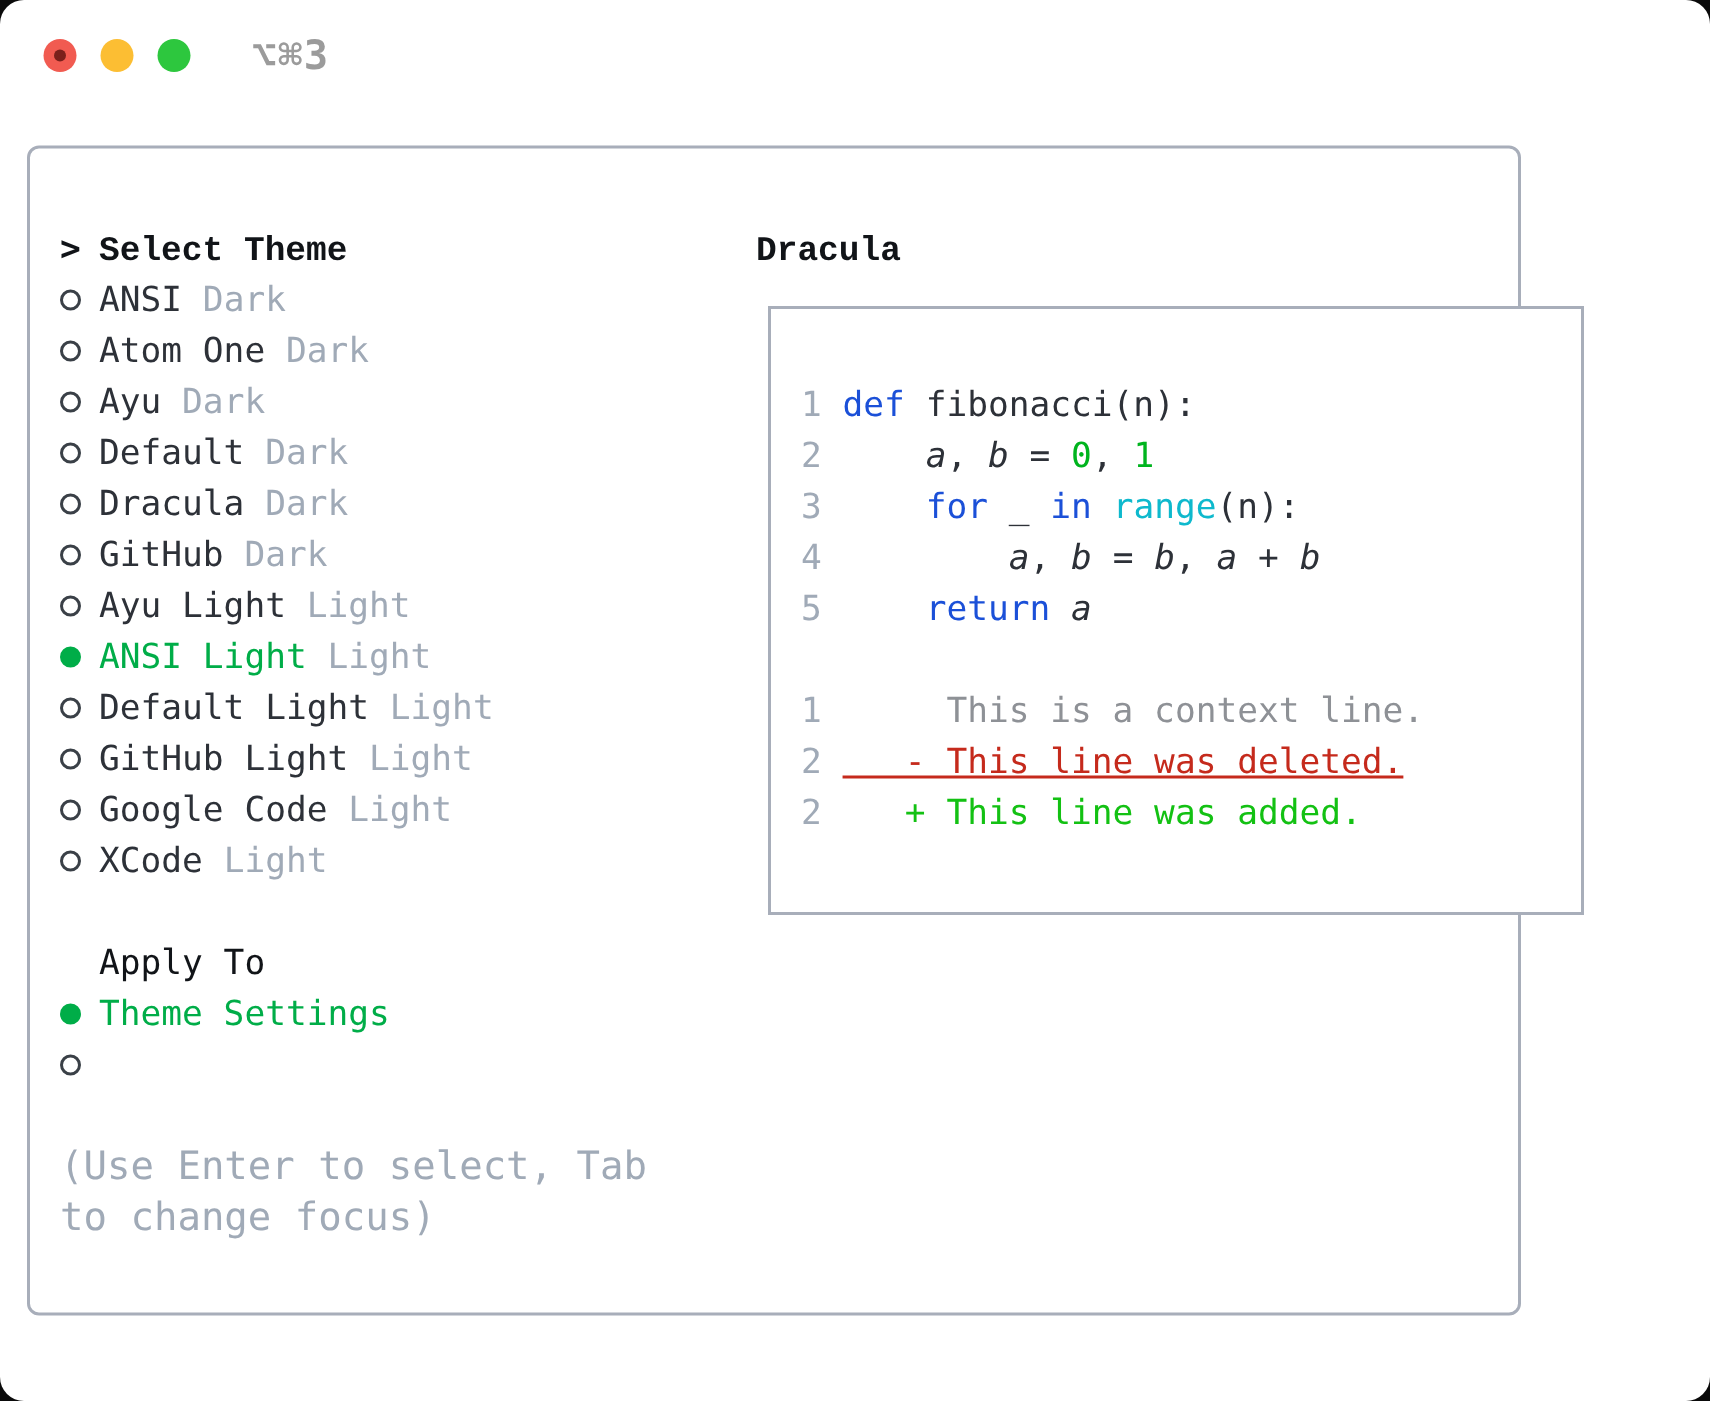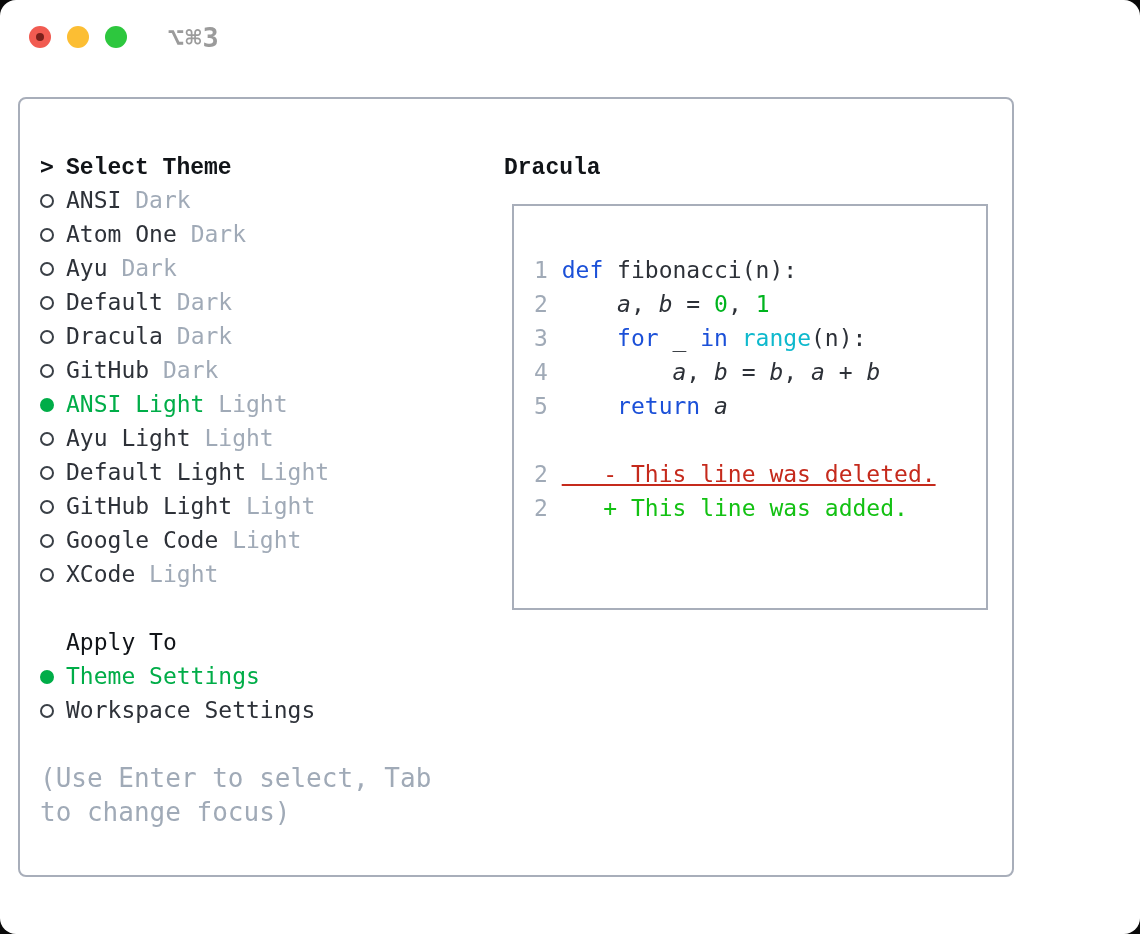--- a/index.html
+++ b/index.html
@@ -60,21 +60,21 @@
   .theme-name.selected{color:var(--sel-green);}
   .theme-variant{color:var(--muted-gray);}
   .hint{
     margin-top:0;
     font-size:26px;line-height:34px;color:var(--muted-gray);
     white-space:normal;word-wrap:break-word;width:410px;
   }
   
   .preview-box{
     margin-left:8px;margin-top:21px;
-    width:476px;height:406px;
+    width:544px;height:406px;
     border:2px solid var(--border-gray);
     box-sizing:border-box;
     background:#fff;
     overflow:hidden;
   }
   .code{padding:47px 0 0 20px;}
   .code-line{height:34px;line-height:34px;font-size:23px;white-space:pre;}
   .lnum{color:var(--muted-gray);}
   .tk-pl{color:var(--text-dark);}
   .tk-kw{color:var(--kw-blue);}
@@ -103,47 +103,48 @@
 
     <div class="left-col">
       <div class="row"><span class="gutter"><span class="prompt-char">&gt;</span></span><span class="header-text">Select Theme</span></div>
       <div id="theme-list">
           <div class="row"><span class="gutter"><span class="radio"></span></span><span class="theme-name">ANSI</span><span class="theme-variant"> Dark</span></div>
           <div class="row"><span class="gutter"><span class="radio"></span></span><span class="theme-name">Atom One</span><span class="theme-variant"> Dark</span></div>
           <div class="row"><span class="gutter"><span class="radio"></span></span><span class="theme-name">Ayu</span><span class="theme-variant"> Dark</span></div>
           <div class="row"><span class="gutter"><span class="radio"></span></span><span class="theme-name">Default</span><span class="theme-variant"> Dark</span></div>
           <div class="row"><span class="gutter"><span class="radio"></span></span><span class="theme-name">Dracula</span><span class="theme-variant"> Dark</span></div>
           <div class="row"><span class="gutter"><span class="radio"></span></span><span class="theme-name">GitHub</span><span class="theme-variant"> Dark</span></div>
+          <div class="row"><span class="gutter"><span class="radio"></span></span><span class="theme-name">Ayu Light</span><span class="theme-variant"> Light</span></div>
           <div class="row"><span class="gutter"><span class="radio filled"></span></span><span class="theme-name selected">ANSI Light</span><span class="theme-variant"> Light</span></div>
-          <div class="row"><span class="gutter"><span class="radio"></span></span><span class="theme-name">Ayu Light</span><span class="theme-variant"> Light</span></div>
           <div class="row"><span class="gutter"><span class="radio"></span></span><span class="theme-name">Default Light</span><span class="theme-variant"> Light</span></div>
           <div class="row"><span class="gutter"><span class="radio"></span></span><span class="theme-name">GitHub Light</span><span class="theme-variant"> Light</span></div>
           <div class="row"><span class="gutter"><span class="radio"></span></span><span class="theme-name">Google Code</span><span class="theme-variant"> Light</span></div>
           <div class="row"><span class="gutter"><span class="radio"></span></span><span class="theme-name">XCode</span><span class="theme-variant"> Light</span></div>
         </div>
       <div class="row spacer"></div>
       <div class="row"><span class="gutter"></span><span style="color:var(--text-black);">Apply To</span></div>
       <div id="apply-list">
           <div class="row"><span class="gutter"><span class="radio filled"></span></span><span class="theme-name selected">Theme Settings</span></div>
-          <div class="row"><span class="gutter"><span class="radio"></span></span><span class="theme-name">Workspace Settings</span></div>
+          <div class="row"><span class="gutter"><span class="radio"></span></span></div>
         </div>
       <div class="row spacer"></div>
       <div class="hint">(Use Enter to select, Tab to change focus)</div>
     </div>
 
     <div class="right-col">
       <div class="row"><span class="header-text">Dracula</span></div>
       <div class="preview-box">
         <div class="code" id="code">
             <div class="code-line"><span class="lnum">1 </span><span class="tk-kw">def</span><span class="tk-pl"> fibonacci(n):</span></div>
             <div class="code-line"><span class="lnum">2 </span><span class="tk-pl">    </span><span class="tk-var">a</span><span class="tk-pl">, </span><span class="tk-var">b</span><span class="tk-pl"> = </span><span class="tk-num">0</span><span class="tk-pl">, </span><span class="tk-num">1</span></div>
             <div class="code-line"><span class="lnum">3 </span><span class="tk-pl">    </span><span class="tk-kw">for</span><span class="tk-pl"> _ </span><span class="tk-kw">in</span><span class="tk-pl"> </span><span class="tk-fn">range</span><span class="tk-pl">(n):</span></div>
             <div class="code-line"><span class="lnum">4 </span><span class="tk-pl">        </span><span class="tk-var">a</span><span class="tk-pl">, </span><span class="tk-var">b</span><span class="tk-pl"> = </span><span class="tk-var">b</span><span class="tk-pl">, </span><span class="tk-var">a</span><span class="tk-pl"> + </span><span class="tk-var">b</span></div>
             <div class="code-line"><span class="lnum">5 </span><span class="tk-pl">    </span><span class="tk-kw">return</span><span class="tk-pl"> </span><span class="tk-var">a</span></div>
             <div class="code-line">&nbsp;</div>
+            <div class="code-line"><span class="lnum">1 </span><span class="tk-ctx">     This is a context line.</span></div>
             <div class="code-line"><span class="lnum">2 </span><span class="tk-del">   - This line was deleted.</span></div>
             <div class="code-line"><span class="lnum">2 </span><span class="tk-add">   + This line was added.</span></div>
           </div>
       </div>
     </div>
 
   </div>
 </div>
 
 </body></html>

